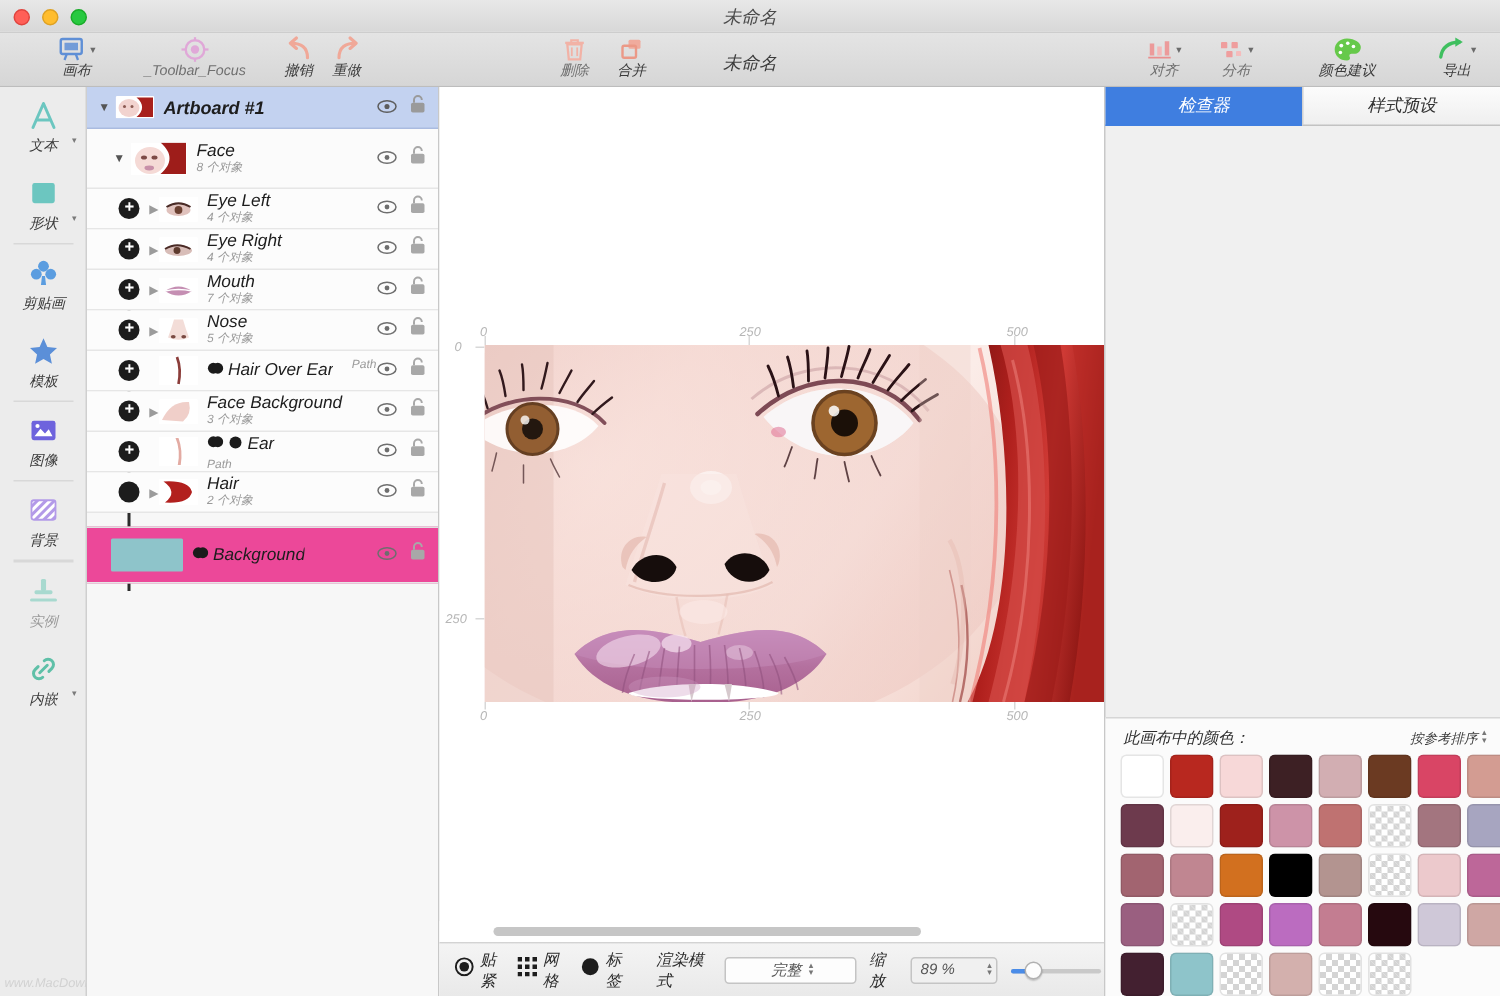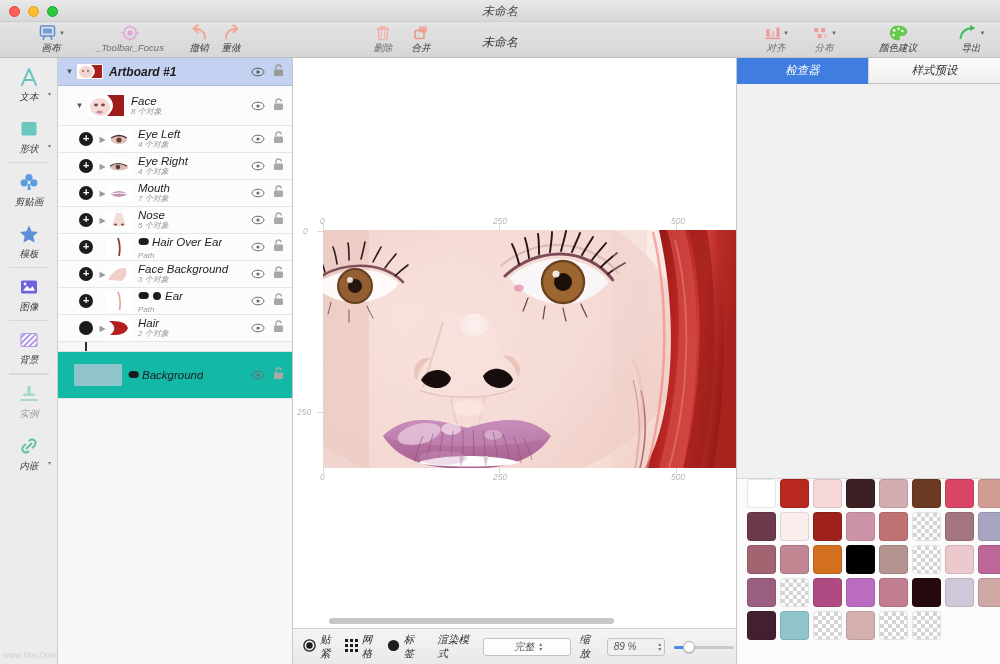--- a/index.html
+++ b/index.html
@@ -74,21 +74,21 @@
     background: #f7f7f7; border-right: 1px solid #c8c8c8; overflow: hidden;
   }
   .lrow {
     position: relative; display: flex; align-items: center;
     border-bottom: 1px solid #e6e6e6; background: #fafafa;
     cursor: default; user-select: none;
   }
   .lrow.artboard { height: 28px; background: #c3d2f0; border-bottom: 1px solid #aabbe0; }
   .lrow.group { height: 40px; background: #fbfbfb; }
   .lrow.child { height: 27px; background: #fcfcfc; }
-  .lrow.bg { height: 48px; background: #14b8a6; border-top: 1px solid #e0e0e0; }
+  .lrow.bg { height: 38px; background: #ec4899; border-top: 1px solid #e0e0e0; }
 
   .disc { font-size: 8px; color: #555; width: 11px; text-align: center; flex: none; }
   .disc.small { color: #9b9b9b; font-size: 8px; }
   .thumb { flex: none; border-radius: 1px; }
   .lnames { flex: 1; min-width: 0; padding-left: 6px; }
   .lname { font-size: 11.5px; color: #1d1d1d; white-space: nowrap; overflow: hidden; text-overflow: ellipsis; }
   .lname.big { font-size: 12px; font-weight: 600; }
   .lsub { font-size: 8px; color: #9a9a9a; line-height: 10px; }
   .lacts { flex: none; display: flex; align-items: center; gap: 8px; padding-right: 8px; }
 
@@ -610,21 +610,21 @@
     <div class="lrow child">
       <div style="width:48px;flex:none;position:relative;height:27px">
         <div class="node" style="top:6px">+</div>
       </div>
       <div class="thumb" style="width:26px;height:20px;overflow:hidden">
         <svg width="26" height="20" viewBox="0 0 26 20">
             <rect width="26" height="20" fill="#fff"></rect>
             <path d="M12 1 Q15 9 13 19" stroke="#8b3d3a" stroke-width="1.8" fill="none"></path>
           </svg>
       </div>
-      <div class="lnames" style="display:flex;flex-direction:column;justify-content:center">
+      <div class="lnames" style="display:flex;flex-direction:row;justify-content:space-between">
         <div style="display:flex;align-items:center;gap:3px">
           <span>
             <svg width="11" height="11" viewBox="0 0 11 11">
                 <circle cx="4.2" cy="5.5" r="3.6" fill="#1b1b1b"></circle>
                 <circle cx="7.2" cy="5.5" r="3.6" fill="#1b1b1b"></circle>
               </svg>
           </span>
           <span class="lname">Hair Over Ear</span>
         </div>
         <div class="lsub">Path</div>
@@ -1008,20 +1008,30 @@
   </div>
 
   <div class="inspector">
     <div class="tabs">
       <div class="tab active">检查器</div>
       <div class="tab inactive">样式预设</div>
     </div>
 
 
     <div class="swatch-panel">
+      <div class="sw-head">
+        <div class="sw-title">此画布中的颜色：</div>
+        <div class="sw-sort">
+          <span>按参考排序</span>
+          <span class="stepper">
+              <span>▴</span>
+              <span>▾</span>
+            </span>
+        </div>
+      </div>
       <div class="sw-grid" id="swatch-grid">
           <div class="sw" style="background: rgb(255, 255, 255);"></div>
           <div class="sw" style="background: rgb(184, 40, 31);"></div>
           <div class="sw" style="background: rgb(247, 216, 216);"></div>
           <div class="sw" style="background: rgb(61, 32, 36);"></div>
           <div class="sw" style="background: rgb(210, 174, 178);"></div>
           <div class="sw" style="background: rgb(107, 58, 34);"></div>
           <div class="sw" style="background: rgb(217, 69, 101);"></div>
           <div class="sw" style="background: rgb(211, 156, 146);"></div>
           <div class="sw" style="background: rgb(109, 58, 77);"></div>

